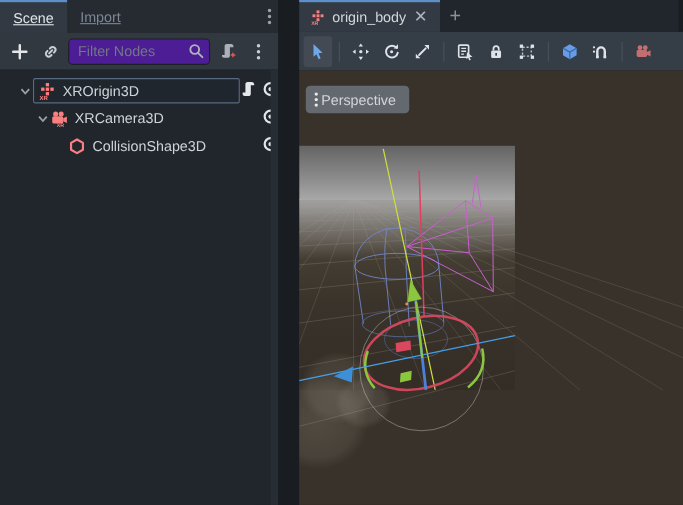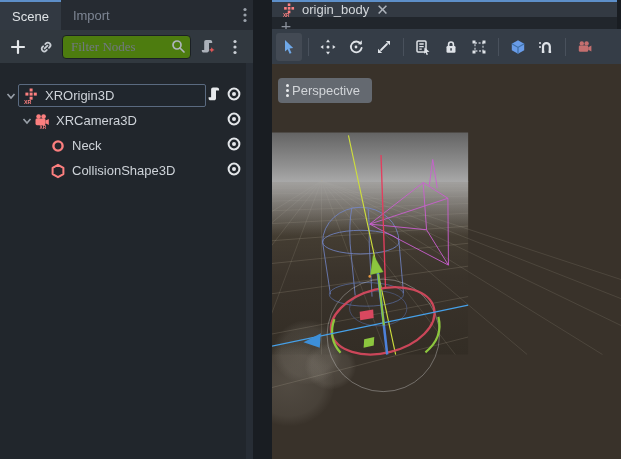--- a/index.html
+++ b/index.html
@@ -2,48 +2,48 @@
 <html><head>
 <meta charset="utf-8">
 <style>
   html,body{margin:0;padding:0;background:#14171b;}
   .root{position:relative;width:621px;height:459px;overflow:hidden;
         font-family:"Liberation Sans",sans-serif;background:#191d22;
         -webkit-font-smoothing:antialiased;}
   
   .left-dock{position:absolute;left:0;top:0;width:253px;height:459px;background:#21262c;}
   .dock-tabs{position:absolute;left:0;top:0;width:253px;height:30px;background:#262b32;display:flex;align-items:stretch;}
-  .dock-tab{display:flex;align-items:center;padding:0 12px;font-size:13px;color:#7d8593;cursor:default;}
+  .dock-tab{display:flex;align-items:center;padding:0 12px;font-size:13px;color:#7d8593;cursor:default;text-decoration:underline;}
   .dock-tab.active{background:#323942;color:#dfe3e6;border-top:2px solid #5d8fc9;}
   .dots-btn{margin-left:auto;display:flex;align-items:center;padding:0 6px;}
   .dock-toolbar{position:absolute;left:0;top:30px;width:253px;height:33px;background:#31383f;
                 display:flex;align-items:center;padding:0 6px;box-sizing:border-box;gap:4px;}
   .tool-btn{width:24px;height:24px;display:flex;align-items:center;justify-content:center;border-radius:3px;}
   .filter-wrap{position:relative;flex:1;height:24px;}
-  .filter-wrap input{width:100%;height:100%;box-sizing:border-box;background:#4d7c0f;border:1px solid #1b2025;
+  .filter-wrap input{width:100%;height:100%;box-sizing:border-box;background:#4c1d95;border:1px solid #1b2025;
                      border-radius:4px;color:#cfd3d8;font-size:13px;padding:0 24px 0 8px;outline:none;
-                     font-family:Liberation Serif, serif;}
+                     font-family:Liberation Sans, sans-serif;}
   .filter-wrap input::placeholder{color:#717882;}
   .filter-search-icon{position:absolute;right:5px;top:4px;}
   
-  .scene-tree{position:absolute;left:0;top:63px;width:246px;bottom:0;padding-top:20px;}
+  .scene-tree{position:absolute;left:12px;top:63px;width:246px;bottom:0;padding-top:7px;}
   .tree-scrollbar{position:absolute;right:0;top:63px;width:7px;bottom:0;background:#272d35;}
   .tree-row{display:flex;align-items:center;height:25px;padding:0 4px;box-sizing:border-box;font-size:13px;color:#ced3d9;}
   .tw{width:14px;display:flex;justify-content:center;flex:none;}
   .node-icon{width:16px;height:16px;flex:none;display:flex;align-items:center;justify-content:center;}
   .row-label{margin-left:6px;white-space:nowrap;}
   .sel-box{display:flex;align-items:center;height:23px;box-sizing:border-box;border:1px solid #5a6a80;
            background:#20262d;border-radius:2px;padding:0 4px;width:192px;}
   .right-icons{margin-left:auto;display:flex;align-items:center;gap:4px;}
   .d1{padding-left:20px;justify-content:center;} .d2{padding-left:50px;}
   
   .splitter{position:absolute;left:253px;top:0;width:19px;height:459px;background:#191d22;}
   
   .right-pane{position:absolute;left:272px;top:0;width:349px;height:459px;}
-  .vp-tabs{position:absolute;left:0;top:0;right:4px;height:29px;background:#21262c;display:flex;align-items:stretch;flex-direction:column;}
+  .vp-tabs{position:absolute;left:0;top:0;right:4px;height:29px;background:#21262c;display:flex;align-items:stretch;}
   .vp-tab{display:flex;align-items:center;gap:6px;padding:0 10px;font-size:13px;color:#d3d7db;
           background:#333a43;border-top:2px solid #5d8fc9;box-sizing:border-box;}
   .vp-tab .close{color:#aeb4bc;font-size:15px;line-height:1;padding:0 1px;}
   .vp-newtab{display:flex;align-items:center;justify-content:center;width:28px;color:#8b929c;font-size:18px;}
   .vp-toolbar{position:absolute;left:0;top:29px;right:0;height:35px;background:#353d47;
               display:flex;align-items:center;padding:0 4px;gap:2px;}
   .vbtn{width:26px;height:28px;display:flex;align-items:center;justify-content:center;border-radius:3px;}
   .vbtn.active{background:rgba(255,255,255,0.07);}
   .vsep{width:1px;height:18px;background:#49515c;margin:0 4px;flex:none;}
   .viewport{position:absolute;left:0;top:64px;width:349px;height:395px;background:#39322a;}
@@ -165,36 +165,20 @@
         <span class="right-icons">
           <span>
             <svg width="16" height="16">
               <circle cx="8" cy="8" r="5.4" stroke="#e3e6e9" stroke-width="2" fill="none"></circle>
                 <circle cx="8" cy="8" r="2" fill="#e3e6e9"></circle>
             </svg>
           </span>
         </span>
       </div>
 
-      <div class="tree-row d2">
-        <span class="node-icon">
-          <svg width="16" height="16">
-              <circle cx="8" cy="8" r="4.6" stroke="#fc7f7f" stroke-width="2.4" fill="none"></circle>
-            </svg>
-        </span>
-        <span class="row-label">Neck</span>
-        <span class="right-icons">
-          <span>
-            <svg width="16" height="16">
-              <circle cx="8" cy="8" r="5.4" stroke="#e3e6e9" stroke-width="2" fill="none"></circle>
-                <circle cx="8" cy="8" r="2" fill="#e3e6e9"></circle>
-            </svg>
-          </span>
-        </span>
-      </div>
 
 
       <div class="tree-row d2">
         <span class="node-icon">
           <svg width="16" height="16" viewBox="0 0 16 16">
             <polygon points="8,1.8 13.4,4.9 13.4,11.1 8,14.2 2.6,11.1 2.6,4.9" stroke="#fc7f7f" stroke-width="2" fill="none" stroke-linejoin="round"></polygon>
           </svg>
         </span>
         <span class="row-label">CollisionShape3D</span>
         <span class="right-icons">

